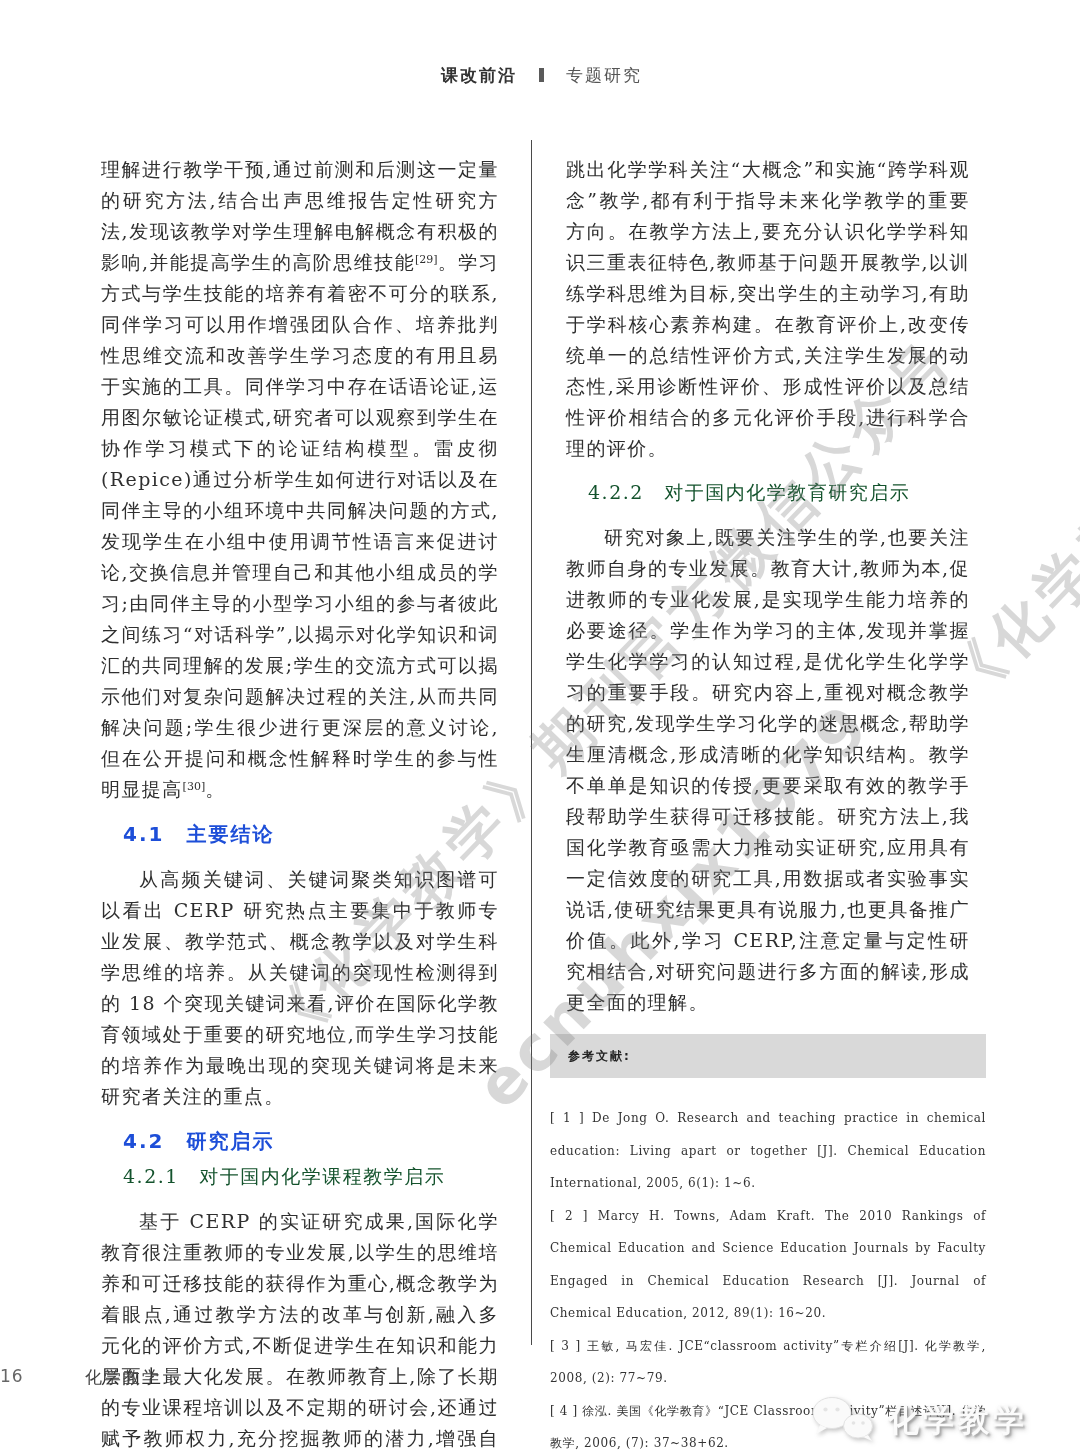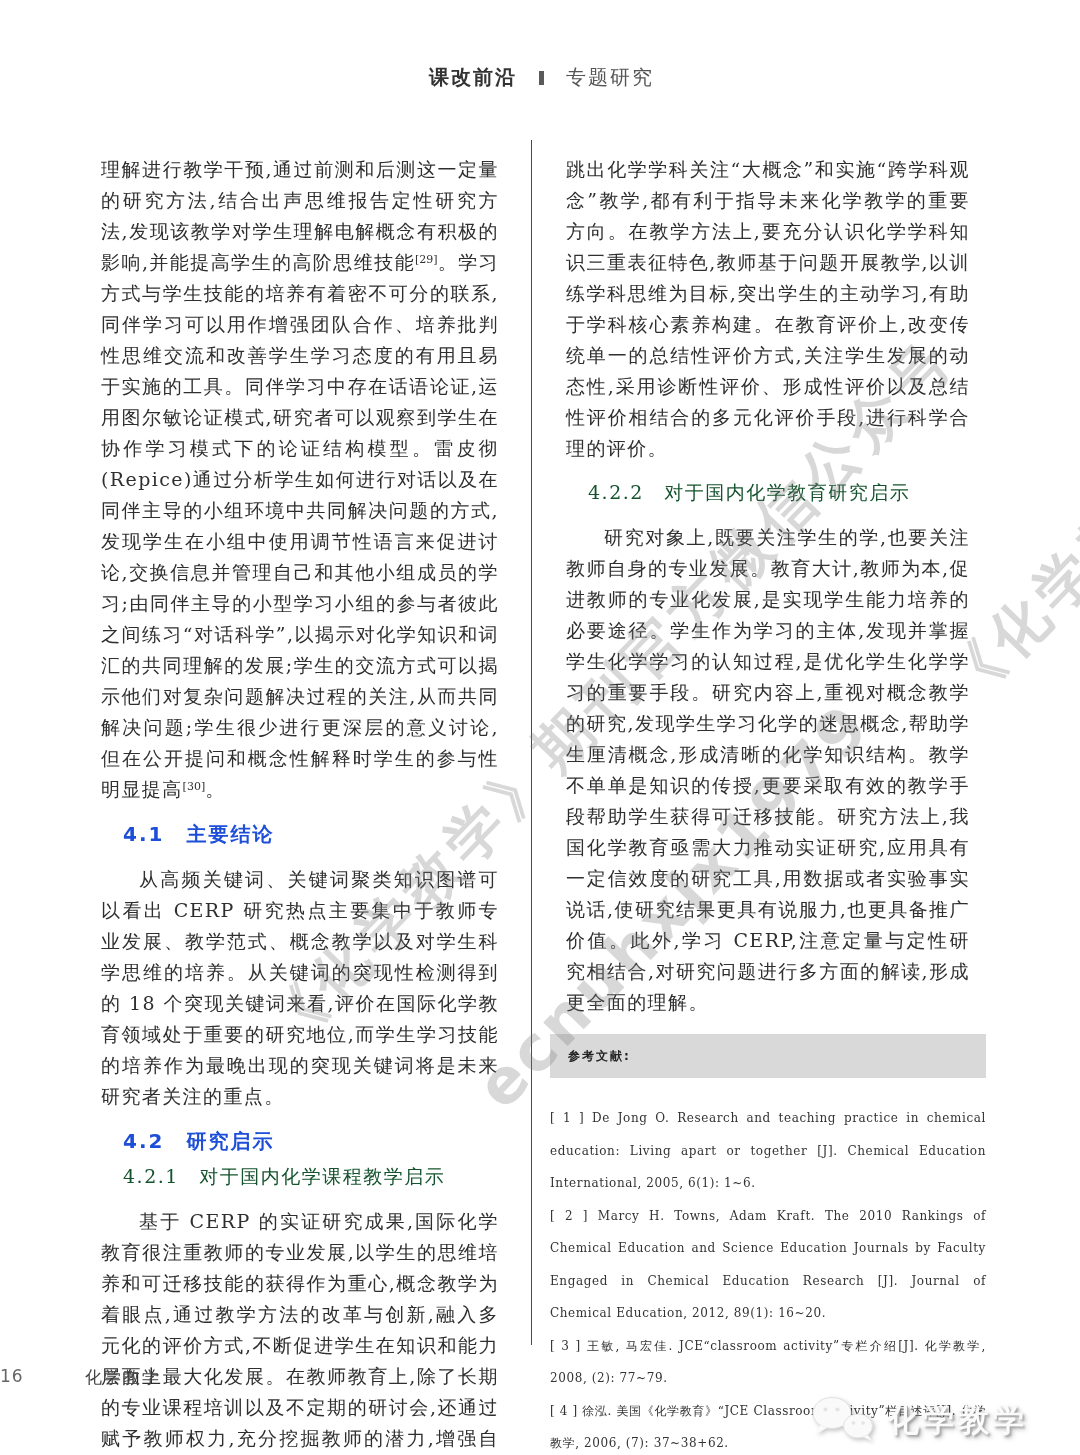--- a/index.html
+++ b/index.html
@@ -6,21 +6,21 @@
   body{
     width:1080px;height:1455px;position:relative;background:#ffffff;
     font-family:"DejaVu Serif","Liberation Serif",serif;
     color:#2f2f2f;overflow:hidden;
   }
   .page{position:absolute;inset:0;}
 
   
   .hdr{
     position:absolute;top:64px;left:3px;right:0;text-align:center;
-    font-family:"DejaVu Sans","Liberation Sans",sans-serif;font-size:20px;
+    font-family:"DejaVu Sans","Liberation Sans",sans-serif;font-size:17px;
     letter-spacing:2px;color:#3a3a3a;
   }
   .hdr-section{font-weight:bold;color:#333;}
   .hdr-sep{display:inline-block;width:5px;height:14px;background:#5a5a5a;margin:0 22px;vertical-align:-1px;}
   .hdr-topic{color:#555;}
 
   
   .divider{position:absolute;left:531px;top:140px;width:1px;height:1205px;background:#4a4a4a;}
 
   

